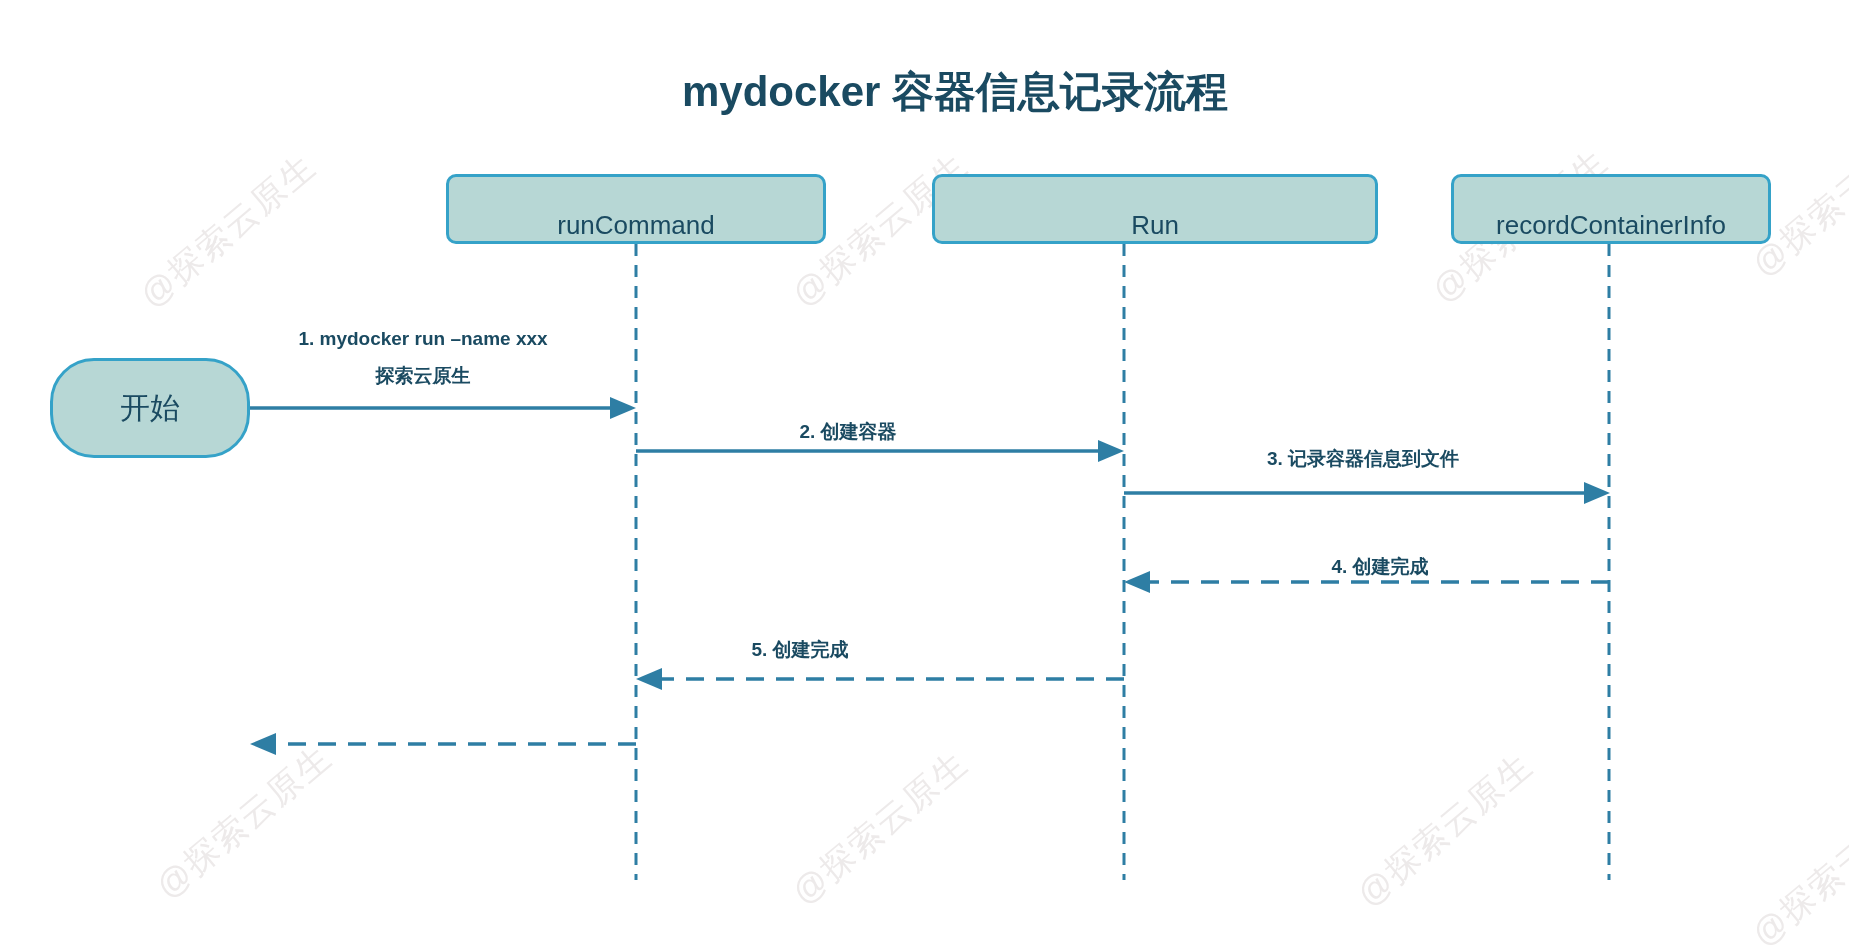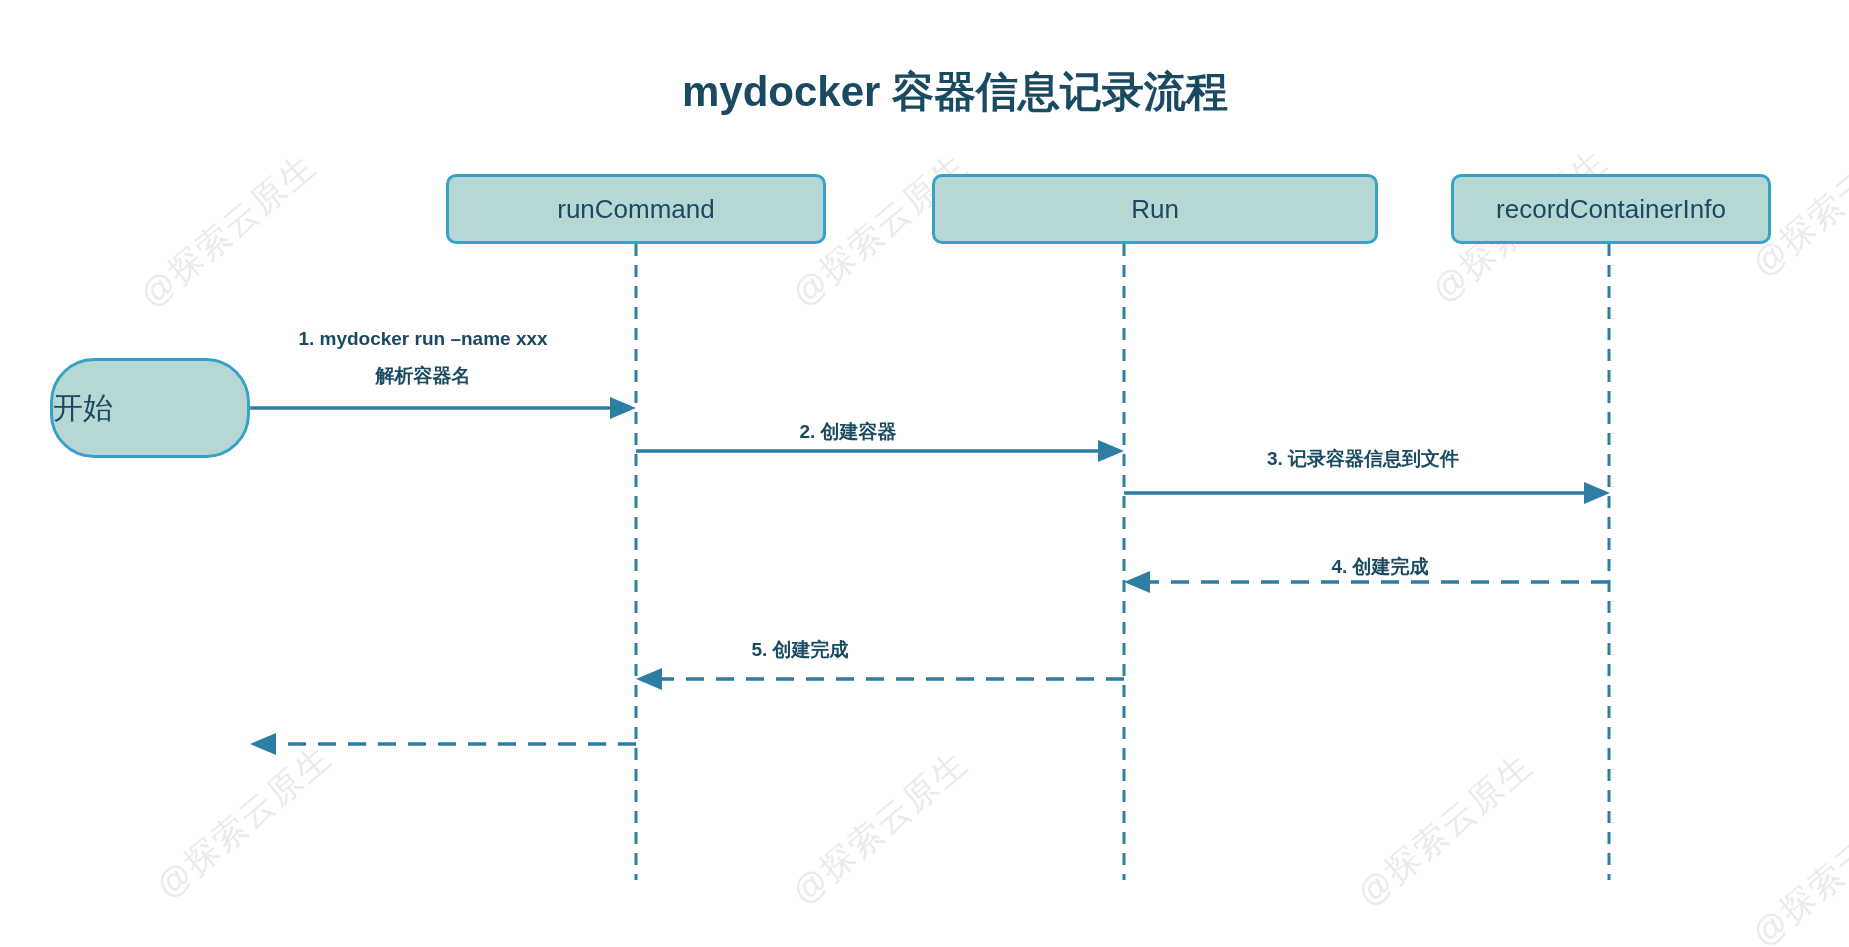--- a/index.html
+++ b/index.html
@@ -33,32 +33,32 @@
   .lifeline{stroke:var(--line);stroke-width:3;stroke-dasharray:12 9;fill:none;}
   .msg-line{stroke:var(--line);stroke-width:3.5;fill:none;}
   .msg-line.dashed{stroke-dasharray:18 12;}
   .arrow-head{fill:var(--line);stroke:none;}
   .actor-box{
     position:absolute;
     height:70px;
     background:var(--node_fill);
     border:3px solid var(--node_border);
     border-radius:10px;
-    display:flex;align-items:center;justify-content:center;
+    display:flex;align-items:flex-end;justify-content:center;
     color:var(--ink);
     font-size:26px;font-weight:500;
     z-index:3;
   }
   .terminal-node{
     position:absolute;
     width:200px;height:100px;
     background:var(--node_fill);
     border:3px solid var(--node_border);
     border-radius:44px;
-    display:flex;align-items:center;justify-content:flex-start;
+    display:flex;align-items:center;justify-content:center;
     color:var(--ink);
     font-size:30px;font-weight:500;
     z-index:3;
   }
   .page-title{
     position:absolute;
     left:955px;top:64px;
     transform:translateX(-50%);
     color:var(--ink);
     font-size:42px;font-weight:700;
@@ -126,20 +126,20 @@
   <div class="actor-box" style="left:1451px;top:174px;width:320px">
     <span>recordContainerInfo</span>
   </div>
 
   <div class="terminal-node" style="left:50px;top:358px">
     <span>开始</span>
   </div>
 
   <div class="msg-label" style="left:423px;top:320px">
     <div>1. mydocker run –name xxx</div>
-    <div>解析容器名</div>
+    <div>探索云原生</div>
   </div>
   <div class="msg-label" style="left:848px;top:413px">2. 创建容器</div>
   <div class="msg-label" style="left:1363px;top:440px">3. 记录容器信息到文件</div>
   <div class="msg-label" style="left:1380px;top:548px">4. 创建完成</div>
   <div class="msg-label" style="left:800px;top:631px">5. 创建完成</div>
 
 </div>
 
 </body></html>

